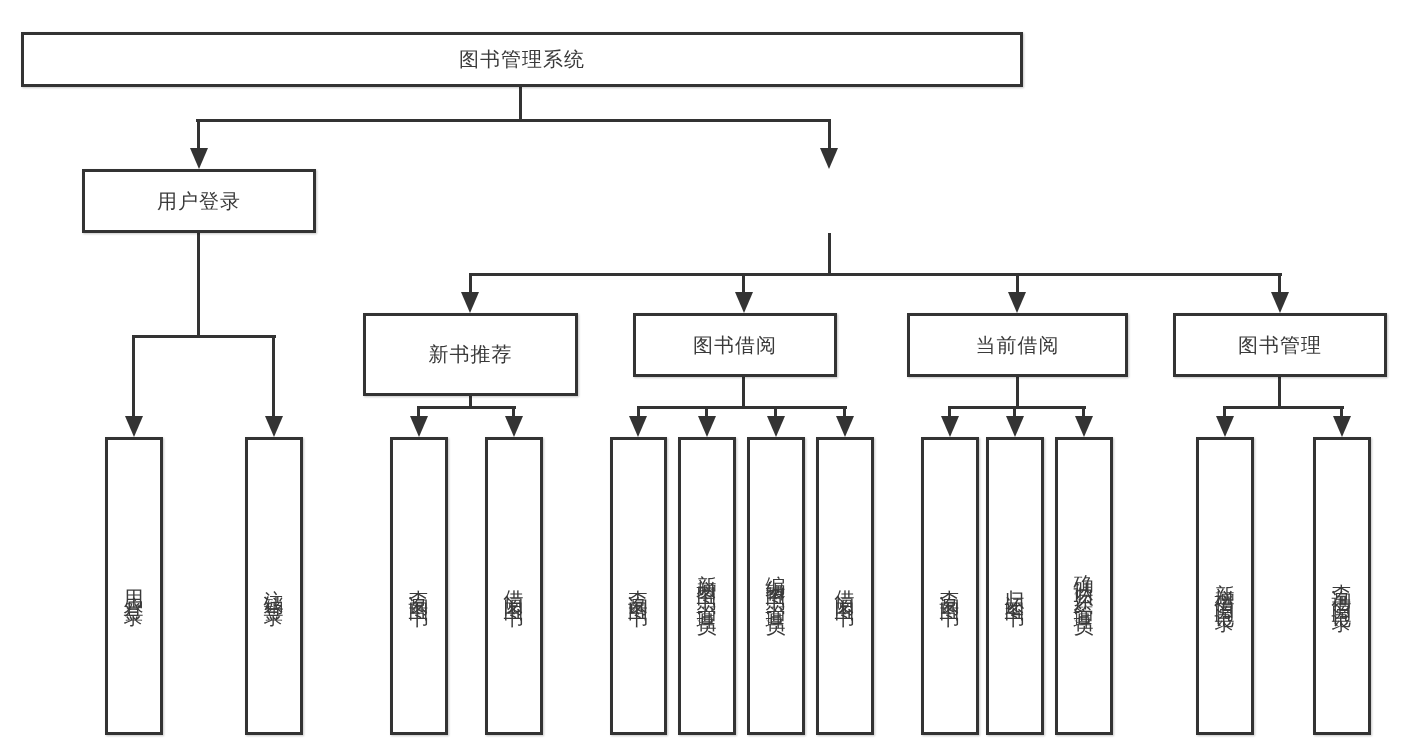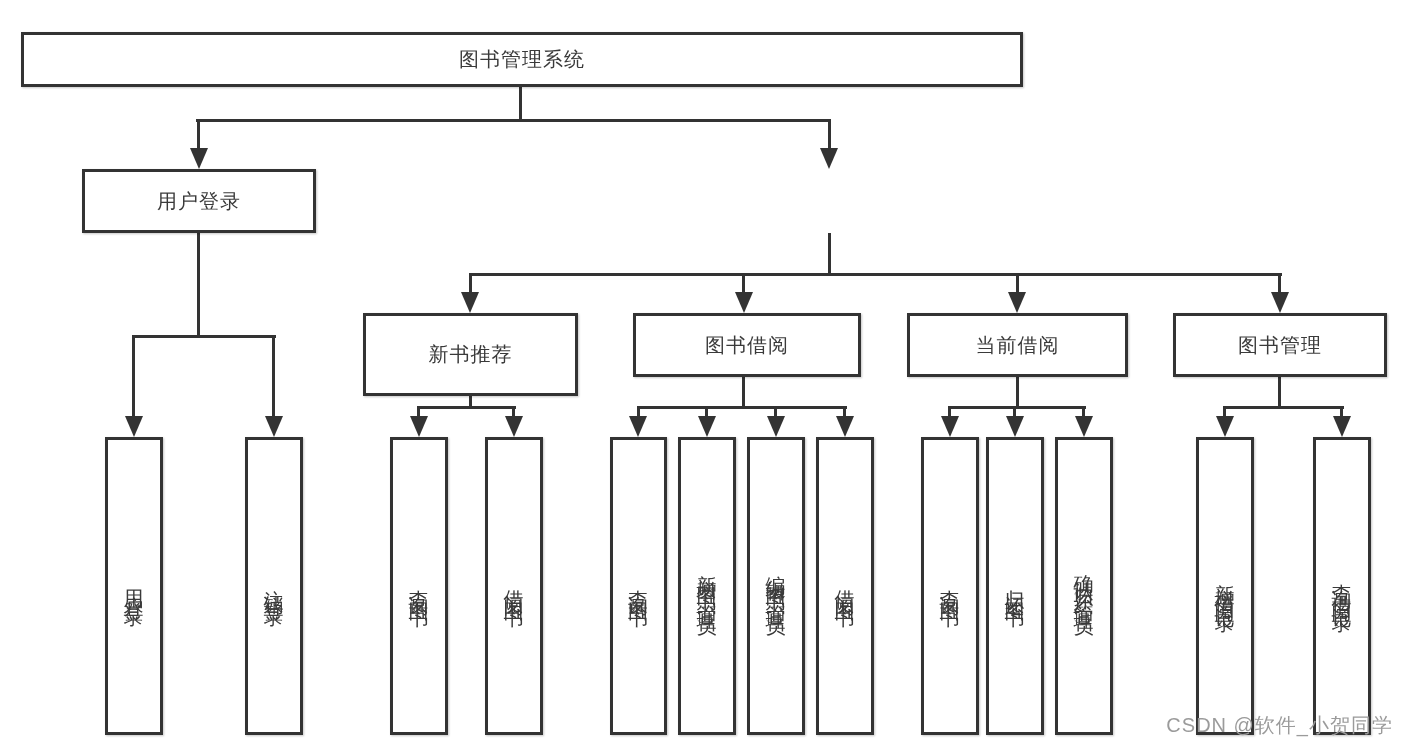--- a/index.html
+++ b/index.html
@@ -68,21 +68,21 @@
 
   <div class="box hbox" style="left:82px; top:169px; width:234px; height:64px;">
     <span>用户登录</span>
   </div>
 
 
   <div class="box hbox" style="left:363px; top:313px; width:215px; height:83px;">
     <span>新书推荐</span>
   </div>
 
-  <div class="box hbox" style="left:633px; top:313px; width:228px; height:64px;">
+  <div class="box hbox" style="left:633px; top:313px; width:204px; height:64px;">
     <span>图书借阅</span>
   </div>
 
   <div class="box hbox" style="left:907px; top:313px; width:221px; height:64px;">
     <span>当前借阅</span>
   </div>
 
   <div class="box hbox" style="left:1173px; top:313px; width:214px; height:64px;">
     <span>图书管理</span>
   </div>
@@ -183,15 +183,14 @@
   <div class="vl" style="left:1082px; top:408px; height:10px;"></div>
   <div class="arrow" style="left:1075px; top:416px;"></div>
 
   <div class="vl" style="left:1278px; top:377px; height:31px;"></div>
   <div class="hl" style="left:1223px; top:406px; width:121px;"></div>
   <div class="vl" style="left:1223px; top:408px; height:10px;"></div>
   <div class="arrow" style="left:1216px; top:416px;"></div>
   <div class="vl" style="left:1340px; top:408px; height:10px;"></div>
   <div class="arrow" style="left:1333px; top:416px;"></div>
 
-  <div class="watermark">CSDN @软件_小贺同学</div>
 
 </div>
 
 </body></html>

